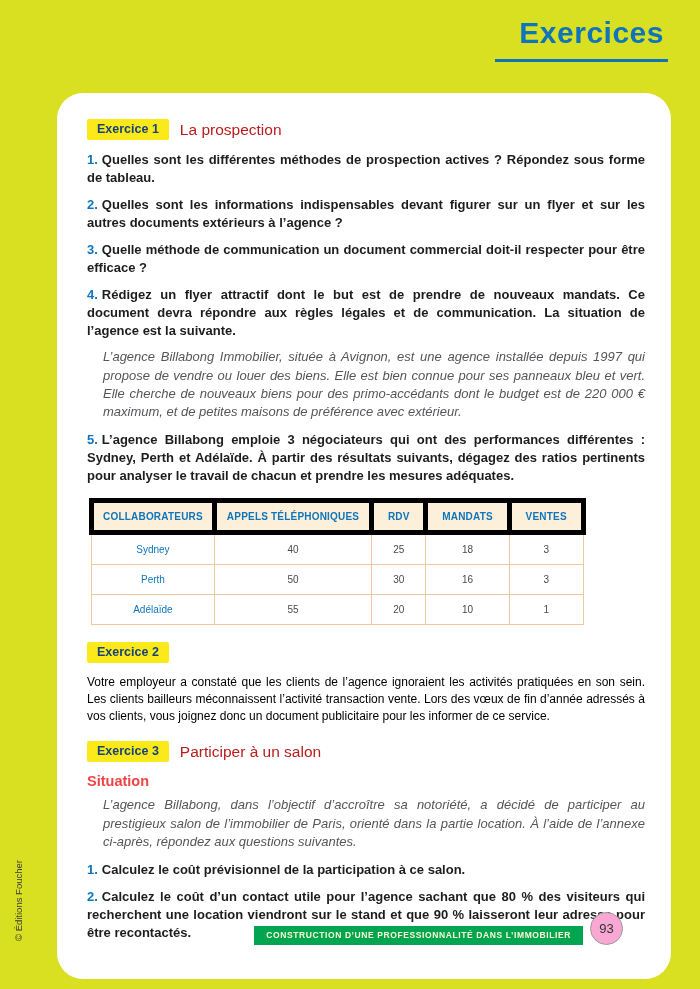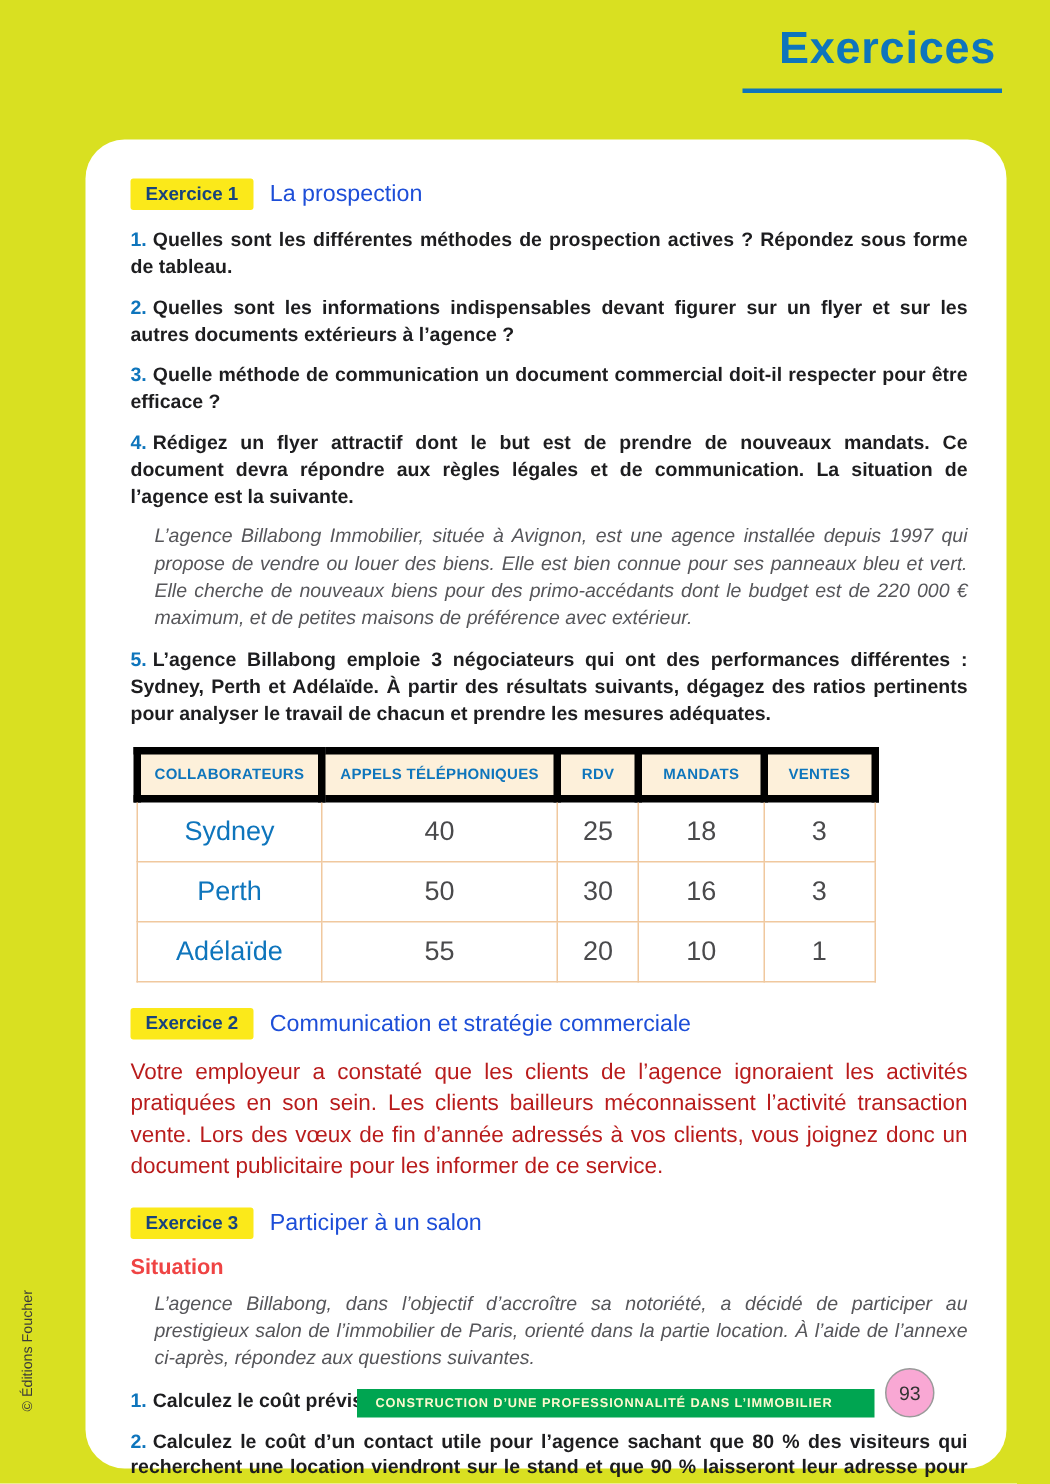--- a/index.html
+++ b/index.html
@@ -38,21 +38,21 @@
   .badge {
     display:inline-block;
     background:#fbe91a;
     color:#17437d;
     font-weight:bold;
     font-size:12.5px;
     padding:3px 10px 4px 10px;
     border-radius:2px;
     white-space:nowrap;
   }
-  .ex-title { font-size:15.5px; color:#1d4ed8; }
+  .ex-title { font-size:15.5px; color:#b91c1c; }
   
   p.question {
     font-size:13px;
     line-height:1.38;
     color:#1d1d1f;
     font-weight:bold;
     text-align:justify;
     margin:0 0 9px 0;
   }
   .qnum { color:#0e75bc; font-weight:bold; margin-right:4px; }
@@ -60,23 +60,23 @@
   p.italic-block {
     font-size:13px;
     line-height:1.4;
     font-style:italic;
     color:#56565a;
     text-align:justify;
     margin:1px 0 10px 16px;
   }
   
   p.body-text {
-    font-size:15px;
+    font-size:12px;
     line-height:1.4;
-    color:#b91c1c;
+    color:#000000;
     text-align:justify;
     margin:0 0 6px 0;
   }
   .situation-label { font-size:14.5px; font-weight:bold; color:#ef4444; margin:2px 0 7px 0; }
   
   table.ex-table {
     border-collapse:collapse;
     width:89%;
     margin:13px 0 12px 2px;
   }
@@ -86,36 +86,36 @@
     color:#0e75bc;
     font-size:10px;
     font-weight:bold;
     letter-spacing:0.2px;
     padding:8px 4px;
     text-align:center;
   }
   table.ex-table td {
     border:1px solid #f0c89e;
     background:#ffffff;
-    font-size:18px;
+    font-size:10px;
     color:#4a4a4c;
     padding:9px 4px;
     text-align:center;
   }
   table.ex-table td.rowlabel { color:#0e75bc; }
   
   .footer-banner {
     position:absolute;
     bottom:44px; right:117px;
     background:#00a551;
     color:#fdf9cf;
     font-size:8.5px;
     font-weight:bold;
     letter-spacing:0.6px;
-    padding:4px 28px 5px 12px;
+    padding:4px 12px 5px 12px;
     white-space:nowrap;
   }
   .page-circle {
     position:absolute;
     bottom:44px; right:77px;
     width:33px; height:33px;
     background:#f9a8d4;
     border:1px solid #9a9a9a;
     border-radius:50%;
     display:flex; align-items:center; justify-content:center;
@@ -205,21 +205,20 @@
           <td>10</td>
           <td>1</td>
         </tr>
       </tbody>
     </table>
   </section>
 
   <section>
     <div class="ex-head mt">
       <span class="badge">Exercice 2</span>
-      <span class="ex-title">Communication et stratégie commerciale</span>
     </div>
     <p class="body-text">Votre employeur a constaté que les clients de l’agence ignoraient les activités pratiquées en son sein. Les clients bailleurs méconnaissent l’activité transaction vente. Lors des vœux de fin d’année adressés à vos clients, vous joignez donc un document publicitaire pour les informer de ce service.</p>
   </section>
 
   <section>
     <div class="ex-head mt">
       <span class="badge">Exercice 3</span>
       <span class="ex-title">Participer à un salon</span>
     </div>
     <div class="situation-label">Situation</div>

